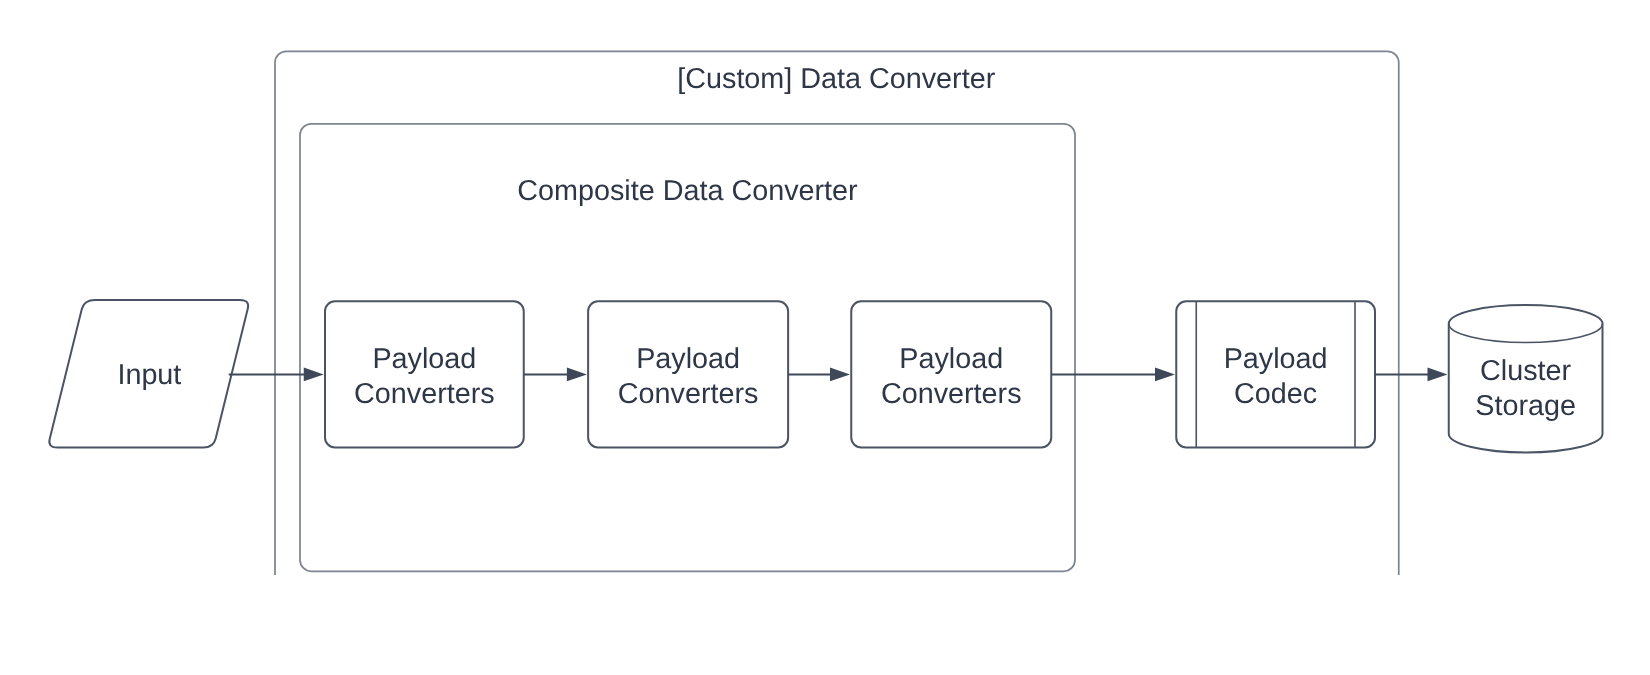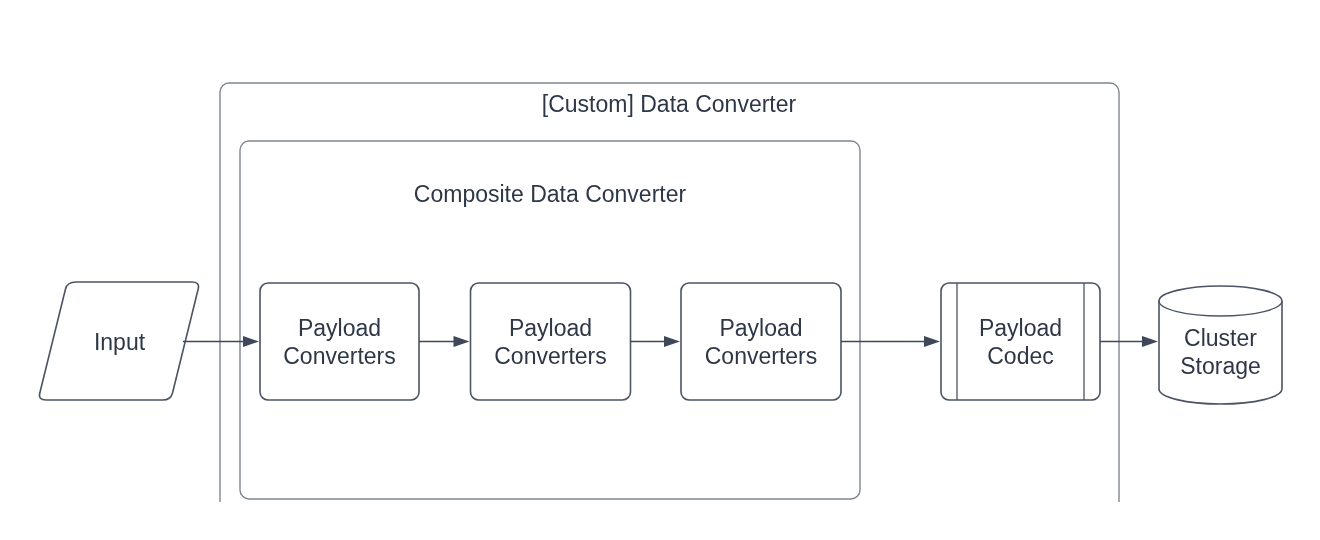--- a/index.html
+++ b/index.html
@@ -3,21 +3,21 @@
 <meta charset="utf-8">
 <style>
   :root{
     --background:#ffffff;
     --container-border:#7f8692;
     --shape-border:#4b5465;
     --arrow:#3f4859;
     --text:#2e3747;
   }
   html,body{margin:0;padding:0;background:var(--background);}
-  .stage{width:1320px;height:460px;position:relative;background:var(--background);overflow:hidden;margin-top:42px;}
+  .stage{width:1320px;height:460px;position:relative;background:var(--background);overflow:hidden;}
   svg{display:block;}
   text.lbl{
     font-family:"Liberation Sans","DejaVu Sans",sans-serif;
     font-size:23px;
     fill:var(--text);
     text-anchor:middle;
     dominant-baseline:central;
   }
   .container-rect{fill:var(--background);stroke:var(--container-border);stroke-width:1.4;}
   .shape{fill:var(--background);stroke:var(--shape-border);stroke-width:1.6;}

